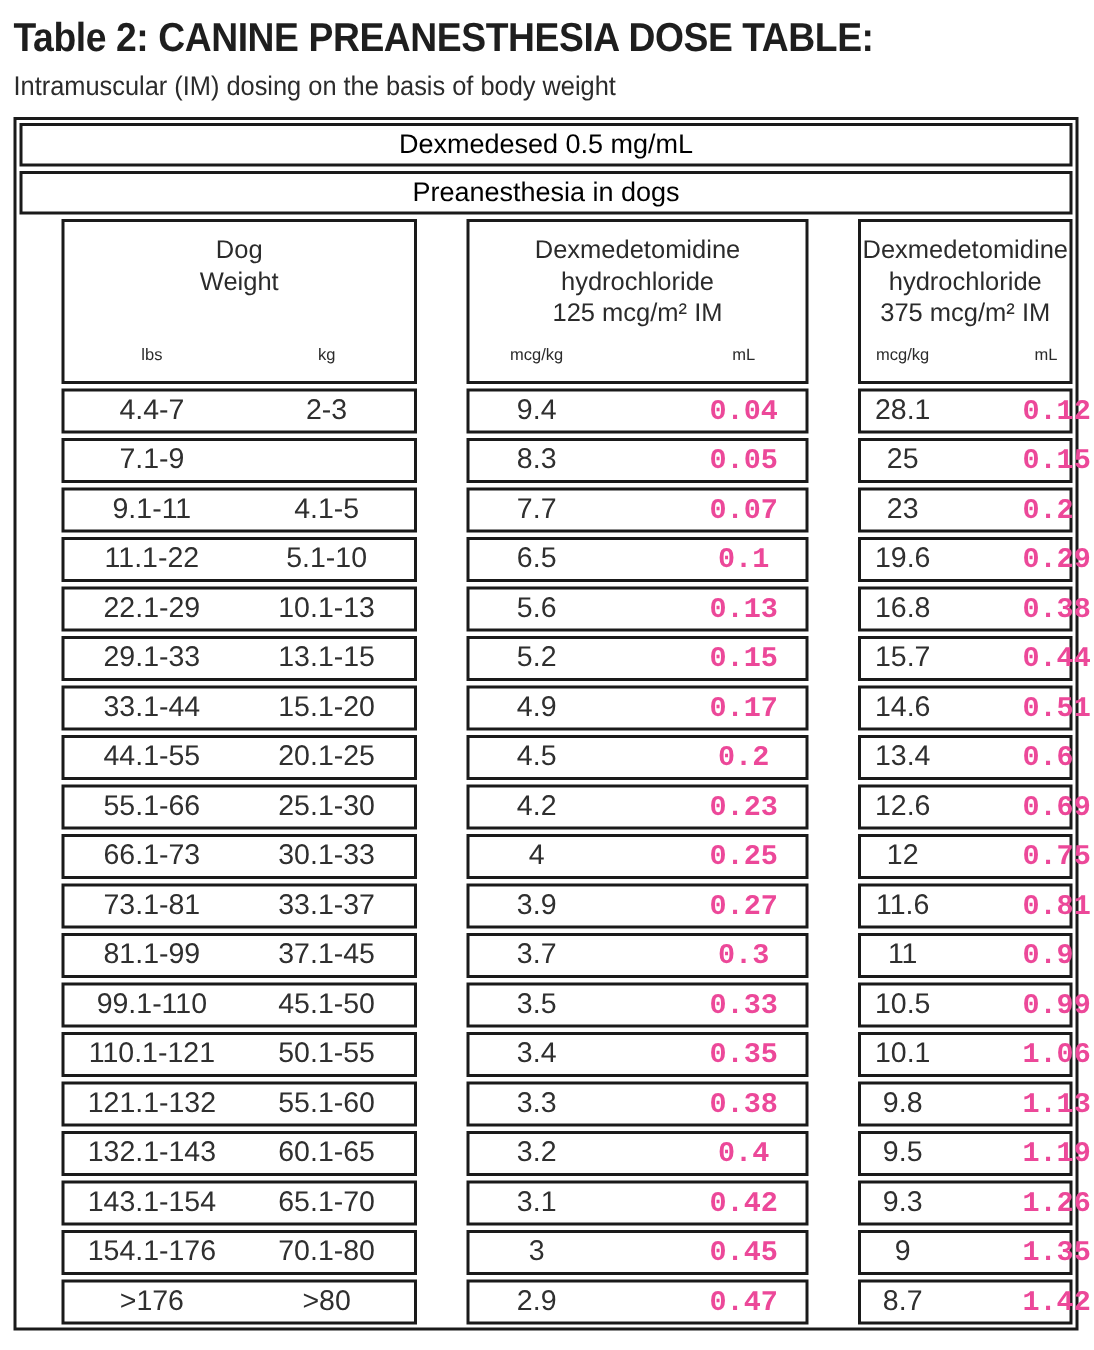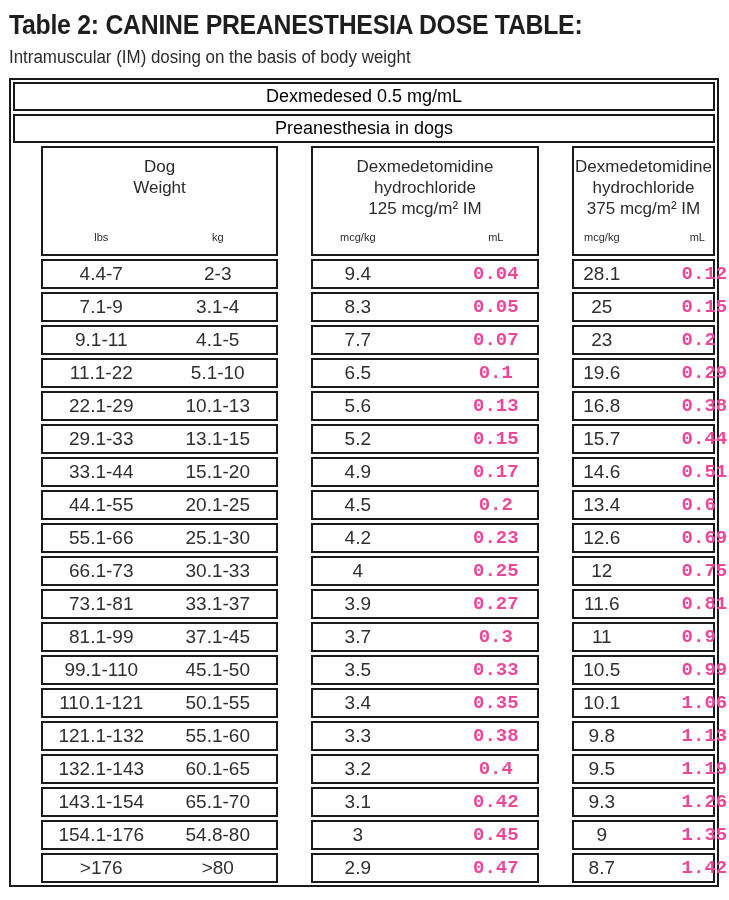--- a/index.html
+++ b/index.html
@@ -125,21 +125,20 @@
             <span class="cell c2 bold">0.04</span>
           </div>
           <div class="box box-c pair">
             <span class="cell c1">28.1</span>
             <span class="cell c2 bold">0.12</span>
           </div>
         </div>
         <div class="row">
           <div class="box box-a pair">
             <span class="cell h1">7.1-9</span>
-            <span class="cell h2">3.1-4</span>
           </div>
           <div class="box box-b pair">
             <span class="cell c1">8.3</span>
             <span class="cell c2 bold">0.05</span>
           </div>
           <div class="box box-c pair">
             <span class="cell c1">25</span>
             <span class="cell c2 bold">0.15</span>
           </div>
         </div>
@@ -349,21 +348,21 @@
             <span class="cell c2 bold">0.42</span>
           </div>
           <div class="box box-c pair">
             <span class="cell c1">9.3</span>
             <span class="cell c2 bold">1.26</span>
           </div>
         </div>
         <div class="row">
           <div class="box box-a pair">
             <span class="cell h1">154.1-176</span>
-            <span class="cell h2">54.8-80</span>
+            <span class="cell h2">70.1-80</span>
           </div>
           <div class="box box-b pair">
             <span class="cell c1">3</span>
             <span class="cell c2 bold">0.45</span>
           </div>
           <div class="box box-c pair">
             <span class="cell c1">9</span>
             <span class="cell c2 bold">1.35</span>
           </div>
         </div>

